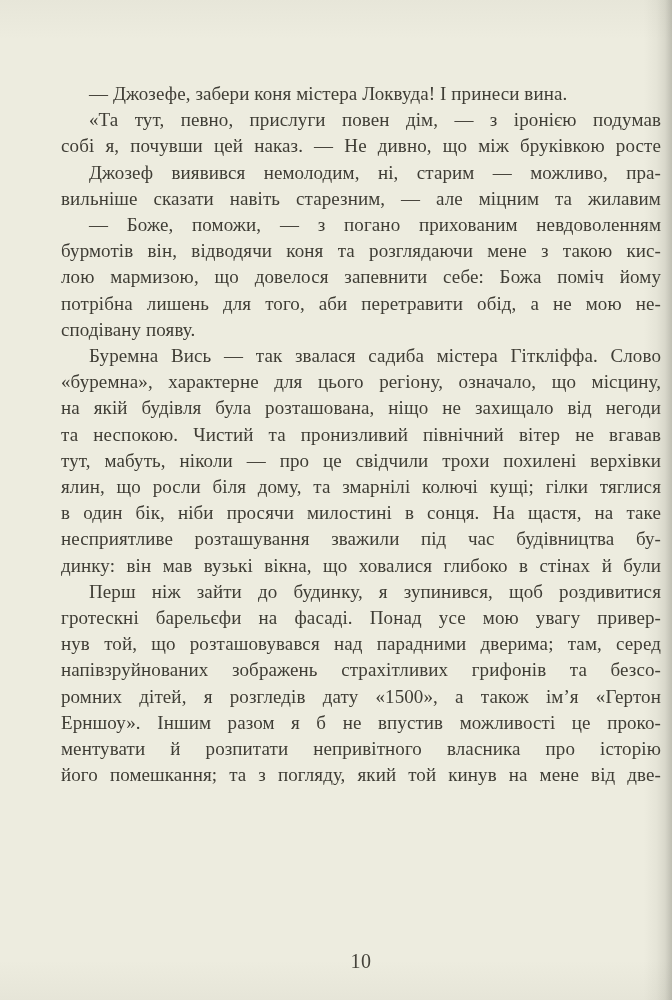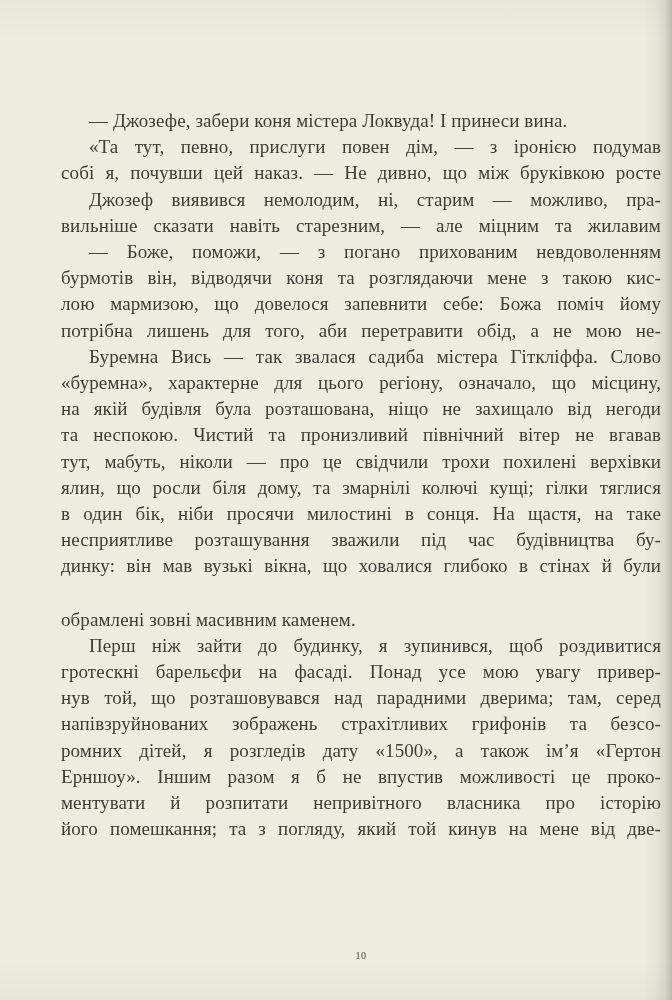--- a/index.html
+++ b/index.html
@@ -46,32 +46,31 @@
   }
   .paragraph { margin: 0; padding: 0; }
   .line {
     text-align: justify;
     text-align-last: justify;
     white-space: normal;
   }
   .line.last {
     text-align: left;
     text-align-last: left;
-    margin-top: 27px;
   }
   .line.first {
     text-indent: 28px;
   }
   .page-number {
     position: absolute;
     left: 61px;
     top: 950px;
     width: 600px;
     text-align: center;
-    font-size: 10px;
+    font-size: 20px;
     color: #45433b;
     letter-spacing: 0.5px;
   }
 </style>
 </head>
 <body>
 
 <div class="page" style="background-color: rgb(237, 236, 223);">
   <div class="text-block" style="color: rgb(63, 61, 53);">
     <div>
@@ -84,32 +83,32 @@
         </div>
         <div class="paragraph">
           <div class="line first">Джозеф виявився немолодим, ні, старим — можливо, пра-</div>
           <div class="line">вильніше сказати навіть старезним, — але міцним та жилавим</div>
         </div>
         <div class="paragraph">
           <div class="line first">— Боже, поможи, — з погано прихованим невдоволенням</div>
           <div class="line">бурмотів він, відводячи коня та розглядаючи мене з такою кис-</div>
           <div class="line">лою мармизою, що довелося запевнити себе: Божа поміч йому</div>
           <div class="line">потрібна лишень для того, аби перетравити обід, а не мою не-</div>
+          <div class="line last">сподівану появу.</div>
         </div>
         <div class="paragraph">
           <div class="line first">Буремна Вись — так звалася садиба містера Гіткліффа. Слово</div>
           <div class="line">«буремна», характерне для цього регіону, означало, що місцину,</div>
           <div class="line">на якій будівля була розташована, ніщо не захищало від негоди</div>
           <div class="line">та неспокою. Чистий та пронизливий північний вітер не вгавав</div>
           <div class="line">тут, мабуть, ніколи — про це свідчили трохи похилені верхівки</div>
           <div class="line">ялин, що росли біля дому, та змарнілі колючі кущі; гілки тяглися</div>
           <div class="line">в один бік, ніби просячи милостині в сонця. На щастя, на таке</div>
           <div class="line">несприятливе розташування зважили під час будівництва бу-</div>
           <div class="line">динку: він мав вузькі вікна, що ховалися глибоко в стінах й були</div>
-          <div class="line last">обрамлені зовні масивним каменем.</div>
         </div>
         <div class="paragraph">
           <div class="line first">Перш ніж зайти до будинку, я зупинився, щоб роздивитися</div>
           <div class="line">гротескні барельєфи на фасаді. Понад усе мою увагу привер-</div>
           <div class="line">нув той, що розташовувався над парадними дверима; там, серед</div>
           <div class="line">напівзруйнованих зображень страхітливих грифонів та безсо-</div>
           <div class="line">ромних дітей, я розгледів дату «1500», а також ім’я «Гертон</div>
           <div class="line">Ерншоу». Іншим разом я б не впустив можливості це проко-</div>
           <div class="line">ментувати й розпитати непривітного власника про історію</div>
           <div class="line">його помешкання; та з погляду, який той кинув на мене від две-</div>

